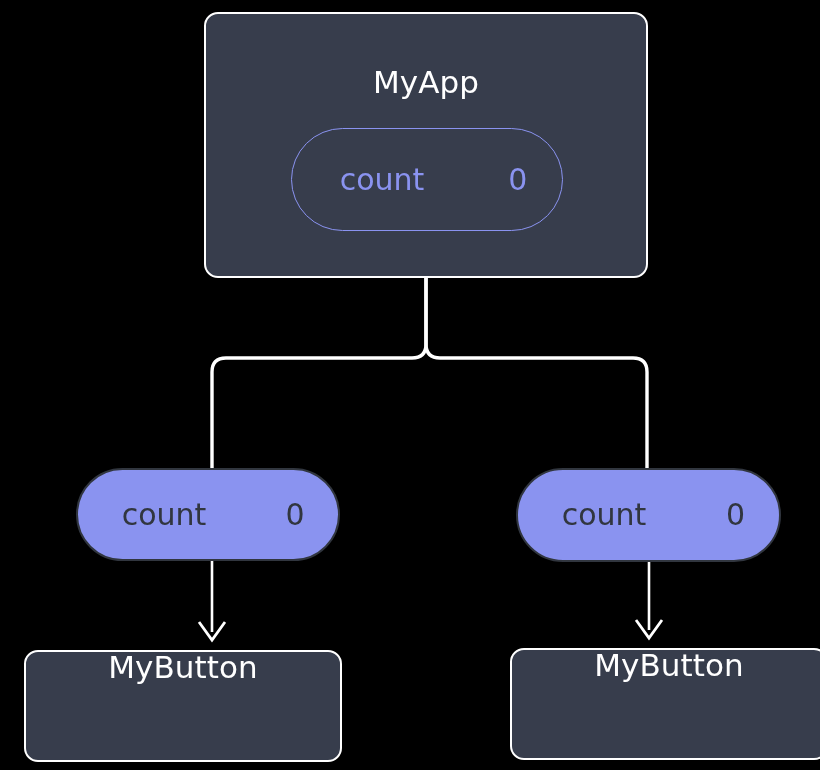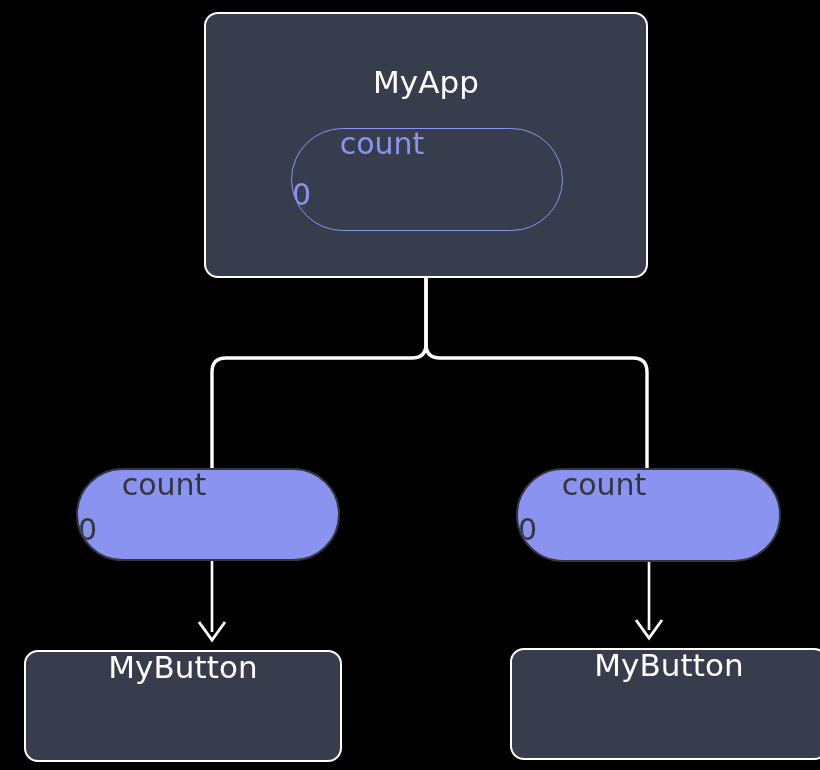--- a/index.html
+++ b/index.html
@@ -89,24 +89,23 @@
     top: 648px;
     width: 318px;
     height: 112px;
   }
 
   
   .state-pill {
     position: absolute;
     box-sizing: border-box;
     display: flex;
-    align-items: flex-start;
+    align-items: center;
     border-radius: 999px;
     overflow: hidden;
-    flex-direction: column;
   }
   .state-pill .pill-key,
   .state-pill .pill-value {
     display: flex;
     align-items: center;
     justify-content: center;
     font-size: 30px;
     line-height: 1;
     white-space: nowrap;
   }

